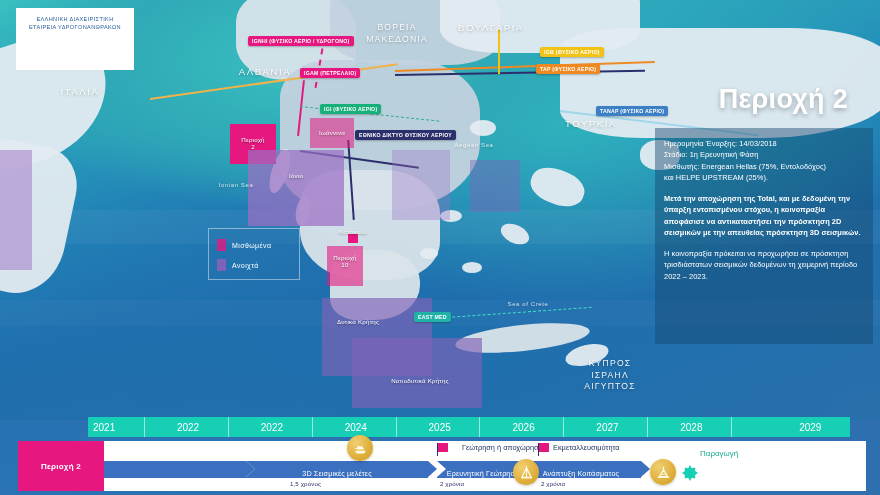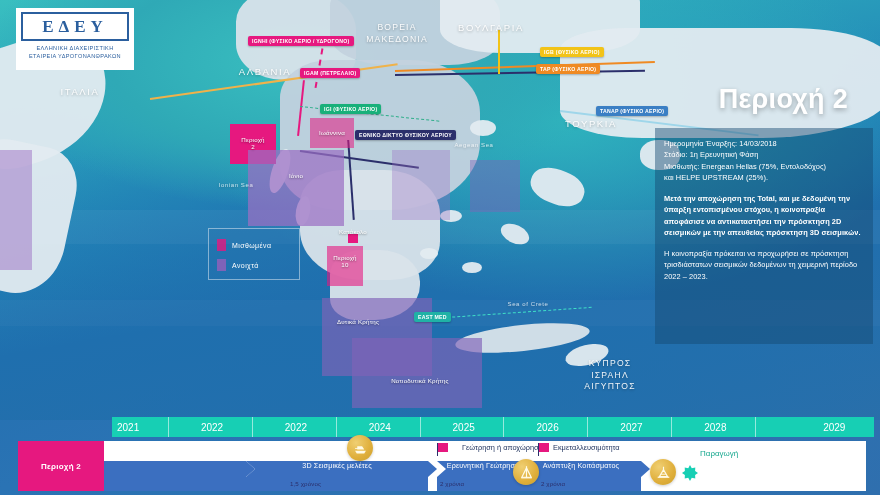--- a/index.html
+++ b/index.html
@@ -166,21 +166,21 @@
   .info p:last-child { margin-bottom: 0; }
   .info p.bold { font-weight: bold; }
 
   
   .timeline {
     position: absolute;
     left: 0; bottom: 0; width: 880px; height: 78px;
   }
   .years {
     position: absolute;
-    left: 112px; top: 0; width: 762px; height: 20px;
+    left: 88px; top: 0; width: 762px; height: 20px;
     display: flex;
     background: #17cfb4;
     gap: 27px;
   }
   .year {
     flex: 1 1 0;
     color: #ffffff;
     font-size: 10px;
     display: flex; align-items: center;
     padding-left: 5px;
@@ -196,23 +196,23 @@
   .tl-side {
     position: absolute;
     left: 18px; top: 24px; width: 86px; height: 50px;
     background: #e6187f;
     display: flex; align-items: center; justify-content: center;
     color: #fff; font-size: 8px; font-weight: bold; letter-spacing: .3px;
   }
 
   .phase {
     position: absolute;
-    height: 30px;
+    height: 17px;
     background: #3b6fc0;
-    display: flex; align-items: flex-start; justify-content: center;
+    display: flex; align-items: flex-end; justify-content: center;
     color: #ffffff;
     font-size: 7.2px;
     letter-spacing: .15px;
   }
   .phase::after {
     content: "";
     position: absolute;
     right: -9px; top: 0;
     width: 0; height: 0;
     border-top: 8.5px solid transparent;
@@ -363,21 +363,20 @@
         <span class="legend-txt">Μισθωμένα</span>
       </div>
       <div class="legend-row" style="top:30px;">
         <span class="legend-sw open"></span>
         <span class="legend-txt">Ανοιχτά</span>
       </div>
     </div>
   </div>
 
   <div class="logo">
-    <div class="logo-mark">ΕΔΕΥ</div>
     <div class="logo-sub">
       <div>ΕΛΛΗΝΙΚΗ ΔΙΑΧΕΙΡΙΣΤΙΚΗ</div>
       <div>ΕΤΑΙΡΕΙΑ ΥΔΡΟΓΟΝΑΝΘΡΑΚΩΝ</div>
     </div>
   </div>
 
   <div class="title">Περιοχή 2</div>
 
   <div class="info">
     <p style="white-space:pre-line;">Ημερομηνία Έναρξης: 14/03/2018

